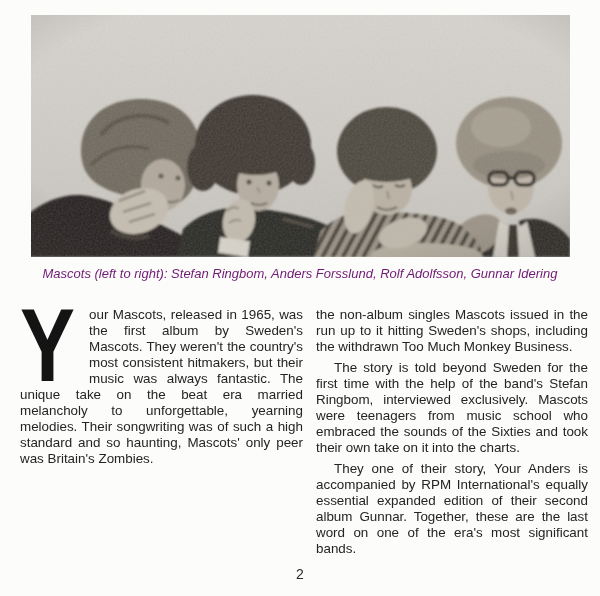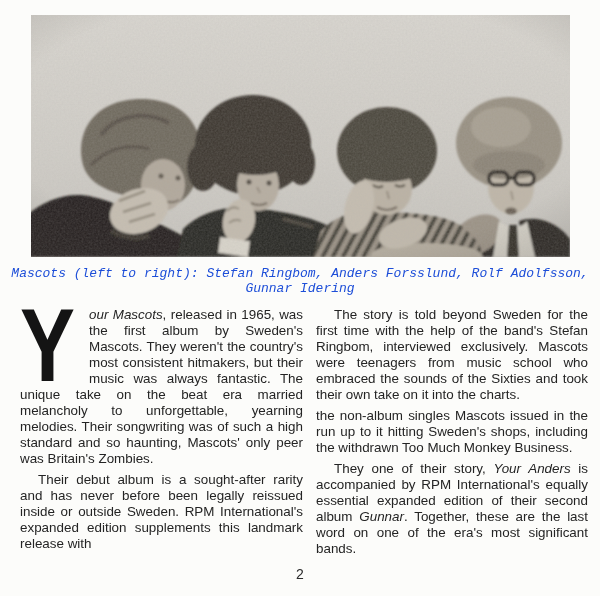--- a/index.html
+++ b/index.html
@@ -8,42 +8,42 @@
     background:#fcfcfa; overflow:hidden;
     font-family:"Liberation Sans", sans-serif;
     color:#222;
   }
   .photo {
     position:absolute; left:31px; top:15px; width:539px; height:242px; margin:0;
   }
   .photo svg { display:block; width:100%; height:100%; }
   .caption {
     position:absolute; left:0; top:266px; width:600px;
-    text-align:center; font-style:italic; font-size:13px; color:#1d4ed8;font-family:Liberation Mono, monospace;
+    text-align:center; font-style:italic; font-size:13px; color:#701a75;
   }
   .columns {
     position:absolute; left:20px; top:307px; width:568px;
     display:flex; gap:13px;
     font-size:13.4px; line-height:16px; color:#242424;
   }
   .col-left  { width:283px; }
   .col-right { width:272px; }
   .para { margin:0; text-align:justify; }
   .para + .para { margin-top:5px; }
   .para.indent { text-indent:18px; }
   .dropcap {
     float:left; width:60px; height:78px; margin:1px 9px 0 0;
     font-size:103px; font-weight:bold; line-height:76px; color:#141414;
     transform:scaleX(0.8); transform-origin:0 0;
   }
   .pagenum {
     position:absolute; top:566px; left:0; width:600px;
     text-align:center; font-size:14px; color:#2b2b2b;
   }
-  .ital { font-style:italic; }
+  .ital { }
 </style>
 </head>
 <body>
 
 <div class="page">
 
   <figure class="photo">
     <svg viewBox="0 0 539 242" preserveAspectRatio="none">
       <defs>
         <linearGradient id="bg" x1="0" y1="0" x2="0" y2="1">
@@ -140,24 +140,23 @@
       <rect width="539" height="242" fill="url(#vig)"></rect>
       <rect width="539" height="242" filter="url(#grain)" opacity="0.45"></rect>
     </svg>
   </figure>
 
   <div class="caption">Mascots (left to right): Stefan Ringbom, Anders Forsslund, Rolf Adolfsson, Gunnar Idering</div>
 
   <div class="columns">
     <div class="col col-left">
       <p class="para"><span class="dropcap">Y</span><span><span class="ital">our Mascots</span><span>, released in 1965, was the first album by Sweden's Mascots. They weren't the country's most consistent hitmakers, but their music was always fantastic. The unique take on the beat era married melancholy to unforgettable, yearning melodies. Their songwriting was of such a high standard and so haunting, Mascots' only peer was Britain's Zombies.</span></span></p>
-      <p class="para indent"><span>Their debut album is a sought-after rarity and has never before been legally reissued inside or outside Sweden. RPM International's expanded edition supplements this landmark release with</span></p>
     </div>
     <div class="col col-right">
+      <p class="para"><span>the non-album singles Mascots issued in the run up to it hitting Sweden's shops, including the withdrawn Too Much Monkey Business.</span></p>
       <p class="para indent"><span>The story is told beyond Sweden for the first time with the help of the band's Stefan Ringbom, interviewed exclusively. Mascots were teenagers from music school who embraced the sounds of the Sixties and took their own take on it into the charts.</span></p>
-      <p class="para"><span>the non-album singles Mascots issued in the run up to it hitting Sweden's shops, including the withdrawn Too Much Monkey Business.</span></p>
       <p class="para indent"><span>They one of their story, </span><span class="ital">Your Anders</span><span> is accompanied by RPM International's equally essential expanded edition of their second album </span><span class="ital">Gunnar</span><span>. Together, these are the last word on one of the era's most significant bands.</span></p>
     </div>
   </div>
 
   <div class="pagenum">2</div>
 
 </div>
 
 </body></html>

